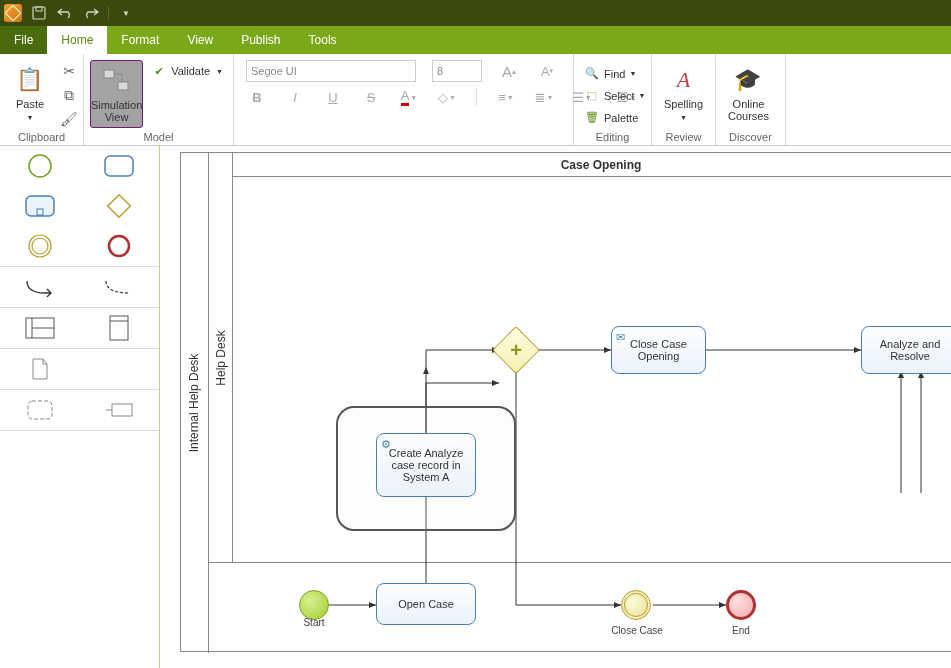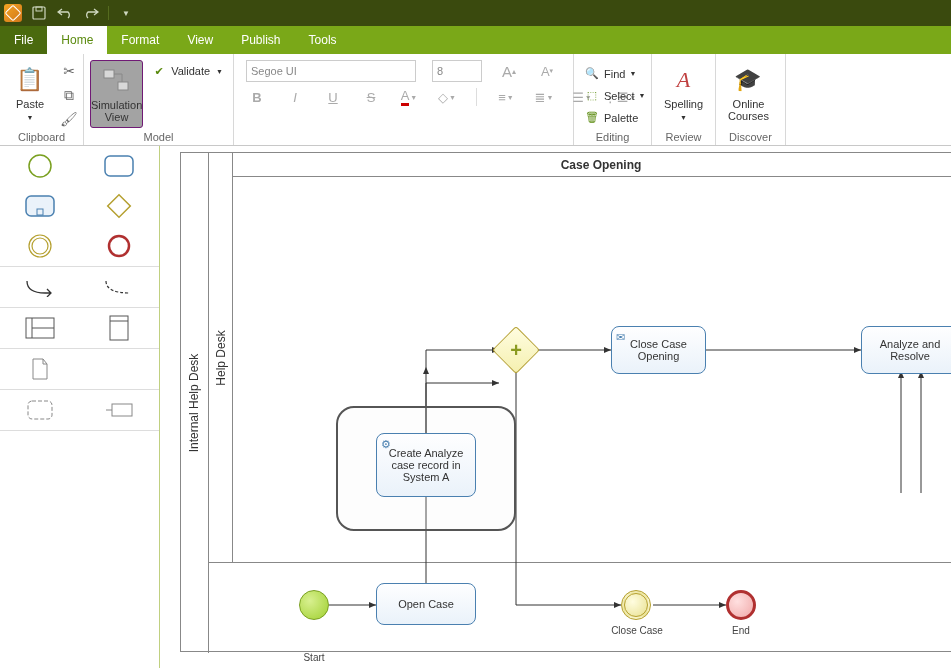--- a/index.html
+++ b/index.html
@@ -334,21 +334,21 @@
         <path d="M472 452 H545" stroke="#333" fill="none" marker-end="url(#ah)"></path>
 
         <path d="M870 150 V178 H778" stroke="#333" fill="none" marker-end="url(#ah)"></path>
         <path d="M720 340 V218" stroke="#333" fill="none" marker-end="url(#ah)"></path>
         <path d="M740 340 V218" stroke="#333" fill="none" marker-end="url(#ah)"></path>
       </svg>
 
       <div class="subproc" style="left:155px;top:253px;width:180px;height:125px"></div>
 
       <div class="evt start" style="left:118px;top:437px"></div>
-      <div class="nlabel" style="left:108px;top:499px;width:50px">Start</div>
+      <div class="nlabel" style="left:108px;top:464px;width:50px">Start</div>
 
       <div class="task" style="left:195px;top:430px;width:100px;height:42px">
           <span>Open Case</span>
         </div>
 
       <div class="task" style="left:195px;top:280px;width:100px;height:64px">
           <span class="ticon">⚙</span>
           <span>Create Analyze case record in System A</span>
         </div>
 

